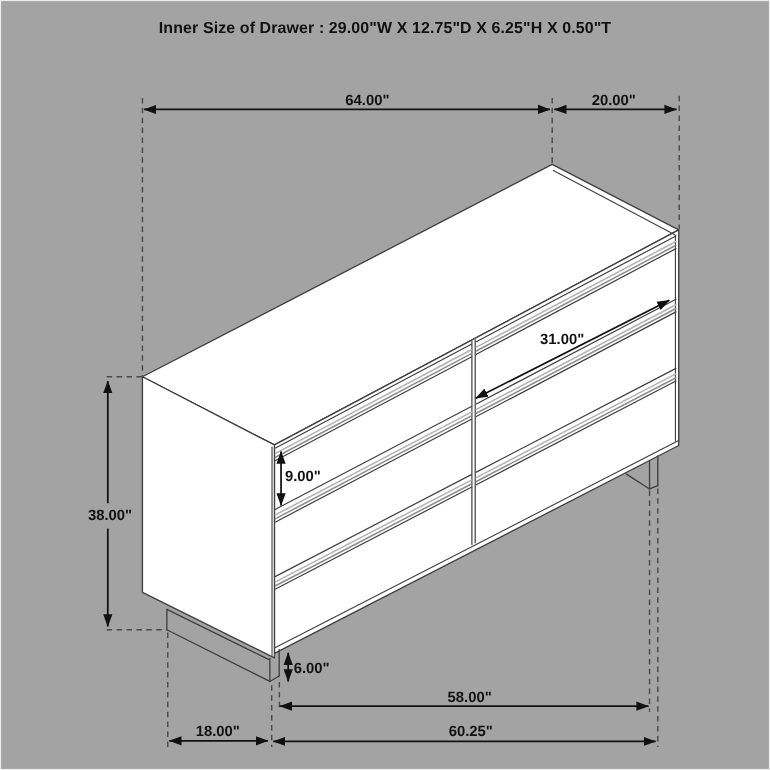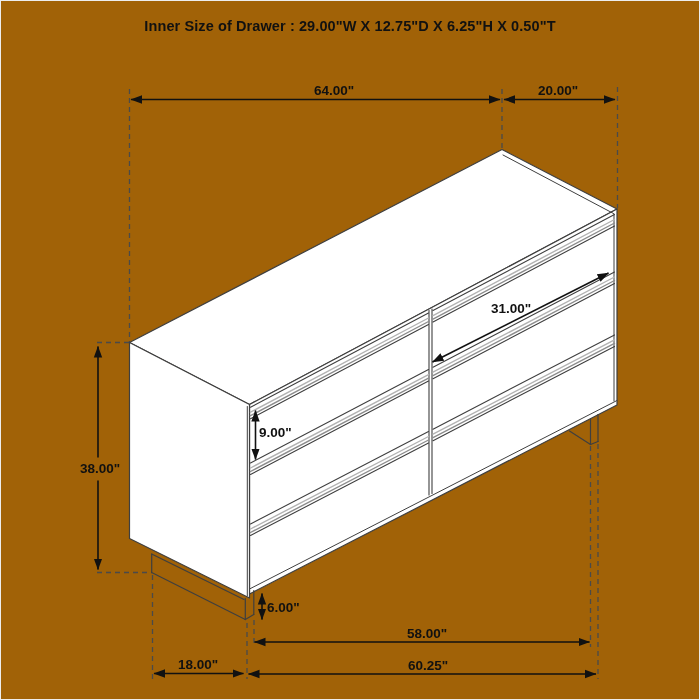--- a/index.html
+++ b/index.html
@@ -1,19 +1,19 @@
 <!DOCTYPE html>
 <html><head>
 <meta charset="utf-8">
 <style>
   html,body{margin:0;padding:0;background:#fff;}
   .stage{
     position:relative;
     width:700px;height:700px;
-    background:#a16207;
+    background:#a3a3a3;
     box-sizing:border-box;
     border:1px solid #ededed;
     overflow:hidden;
     font-family:"Liberation Sans", sans-serif;
   }
   .title{
     position:absolute;
     top:17px;left:0;width:100%;
     text-align:center;
     font-size:14.5px;

